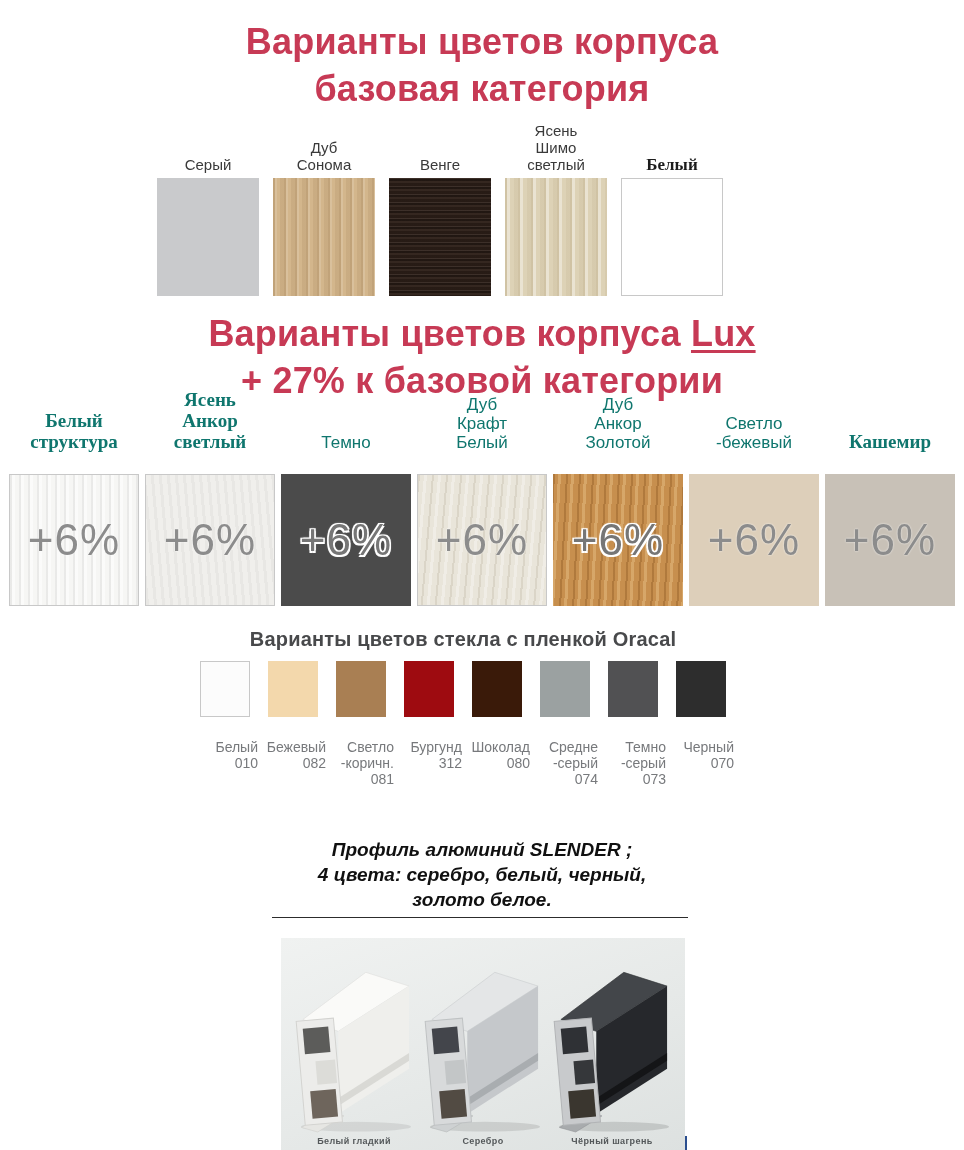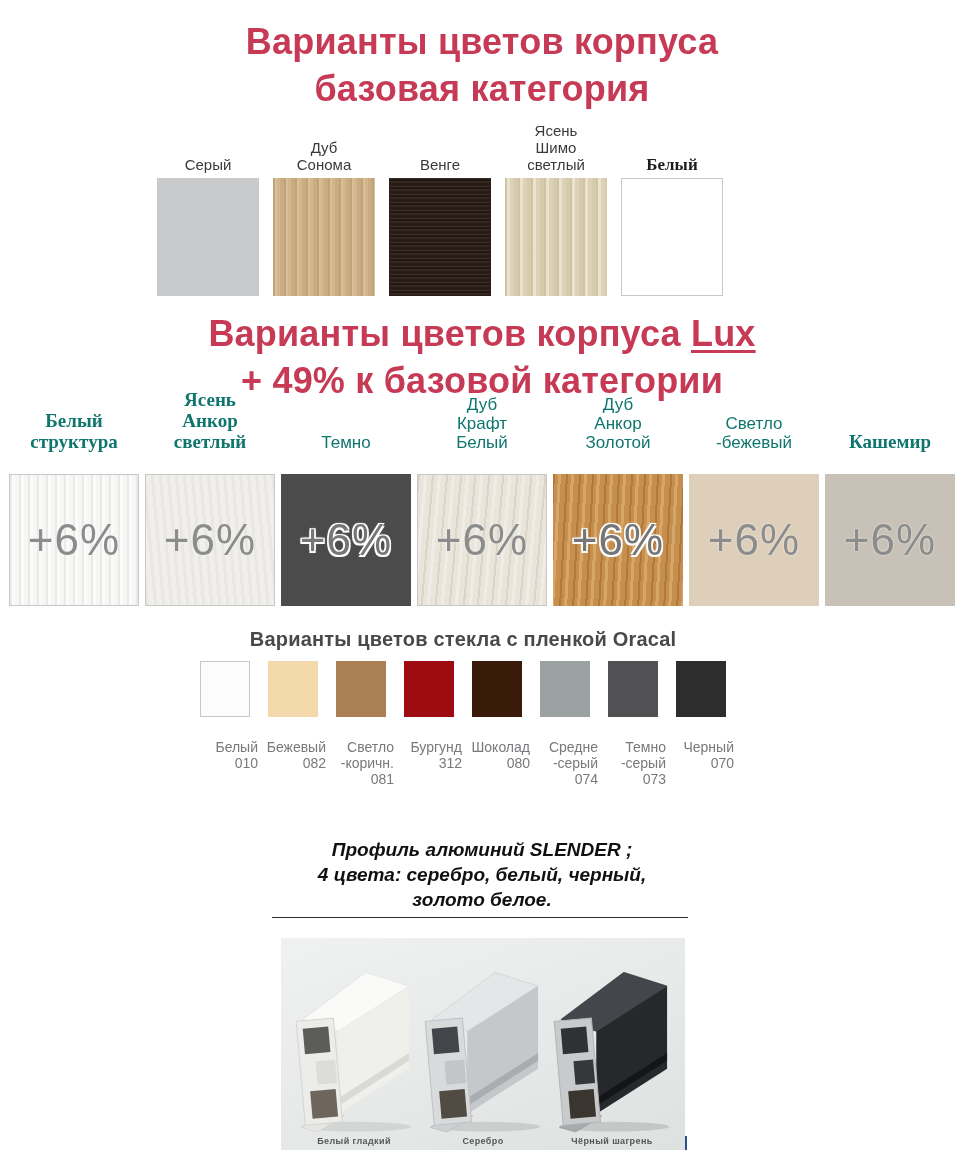--- a/index.html
+++ b/index.html
@@ -141,21 +141,21 @@
     <div class="b-sw sw-shimo" style="background-color: rgb(221, 210, 182);"></div>
   </div>
   <div class="b-col">
     <div class="b-label serif-label">Белый</div>
     <div class="b-sw bordered" style="background-color: rgb(255, 255, 255);"></div>
   </div>
 </div>
 
 <div class="big-title title-lux">
   <div><span>Варианты цветов корпуса </span><span class="lux-link">Lux</span></div>
-  <div>+ 49% к базовой категории</div>
+  <div>+ 27% к базовой категории</div>
 </div>
 
 <div class="lux-row">
   <div class="l-col">
     <div class="l-label serif-label">Белый структура</div>
     <div class="l-sw sw-struct bordered" style="background-color: rgb(246, 246, 244);">
       <span class="plus">+6%</span>
     </div>
   </div>
   <div class="l-col">

